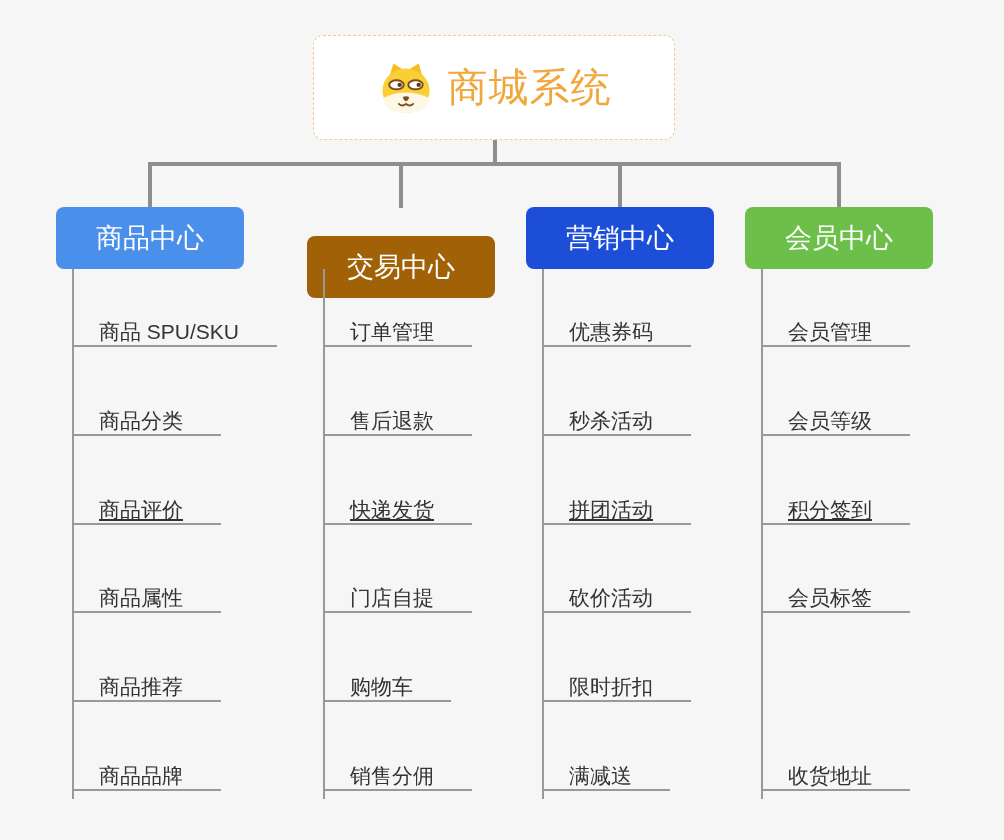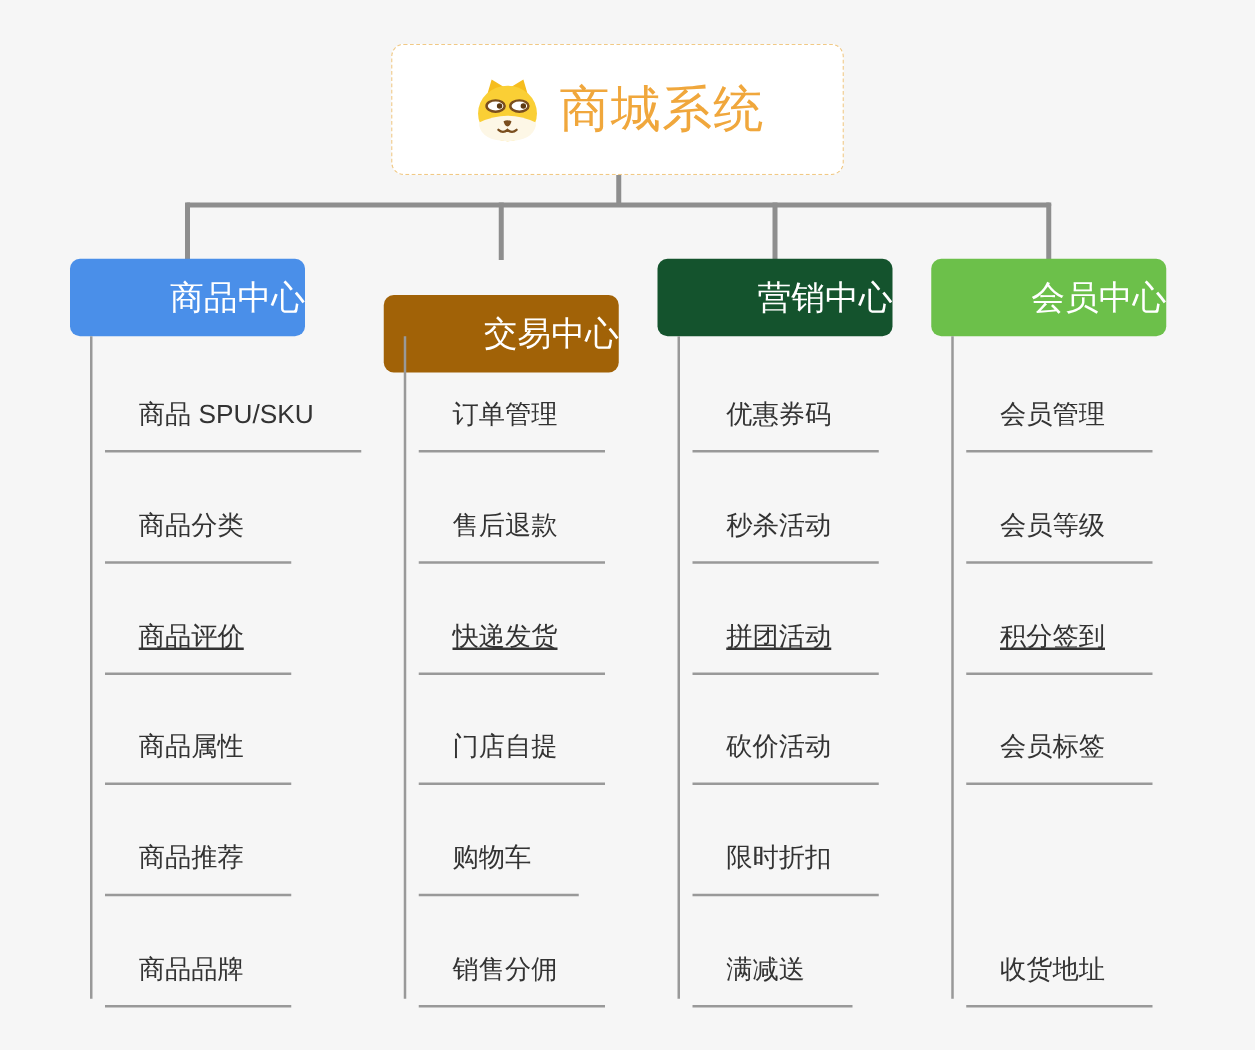--- a/index.html
+++ b/index.html
@@ -36,37 +36,37 @@
 
   
   .branch { position:absolute; top:207px; width:260px; height:600px; }
   .branch-1 { left:56px; }
   .branch-2 { left:307px; }
   .branch-3 { left:526px; }
   .branch-4 { left:745px; }
 
   .hdr {
     position:absolute; left:0; top:0; width:188px; height:62px;
-    border-radius:8px; display:flex; align-items:center; justify-content:flex-end;
+    border-radius:8px; display:flex; align-items:center; justify-content:center;
     color:#FFFFFF; font-size:27px; white-space:nowrap;
   }
   .hdr-blue   { background:#4A8FE9; }
   .hdr-red    { background:#a16207;margin-top:29px; }
-  .hdr-orange { background:#14532d; }
+  .hdr-orange { background:#1d4ed8; }
   .hdr-green  { background:#6CC04A; }
 
   .vline {
     position:absolute; left:16px; top:62px; width:2px; height:530px;
     background:#999999;
   }
 
   .item {
-    position:absolute; left:28px;
+    position:absolute; left:16px;
     width:max-content; max-width:230px;
-    padding:0 38px 15px 27px;
+    padding:0 38px 0 27px;
     border-bottom:2px solid #999999;
     font-size:21px; color:#333333; white-space:nowrap; line-height:26px;
   }
   .row1 { top:112px; }
   .row2 { top:201px; }
   .row3 { top:290px;text-decoration:underline; }
   .row4 { top:378px; }
   .row5 { top:467px;text-align:center; }
   .row6 { top:556px; }
 </style>

